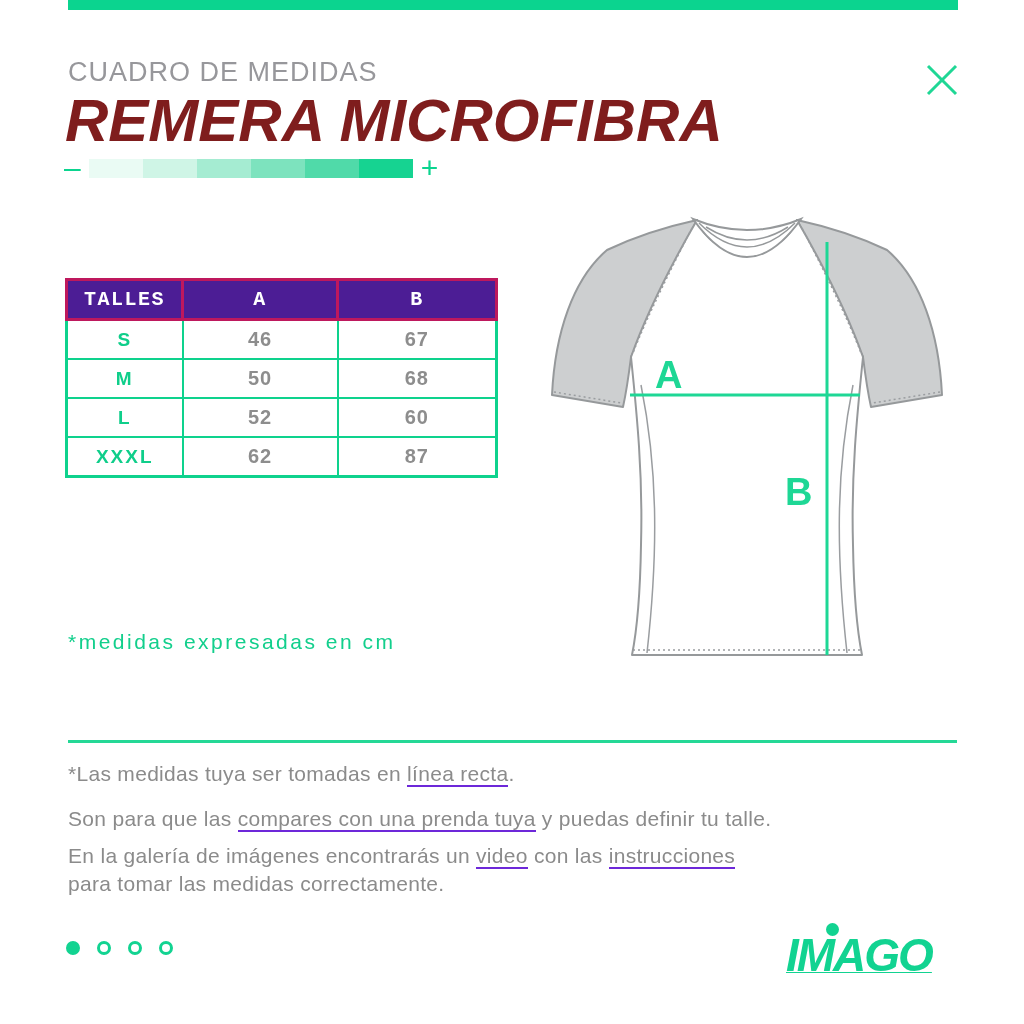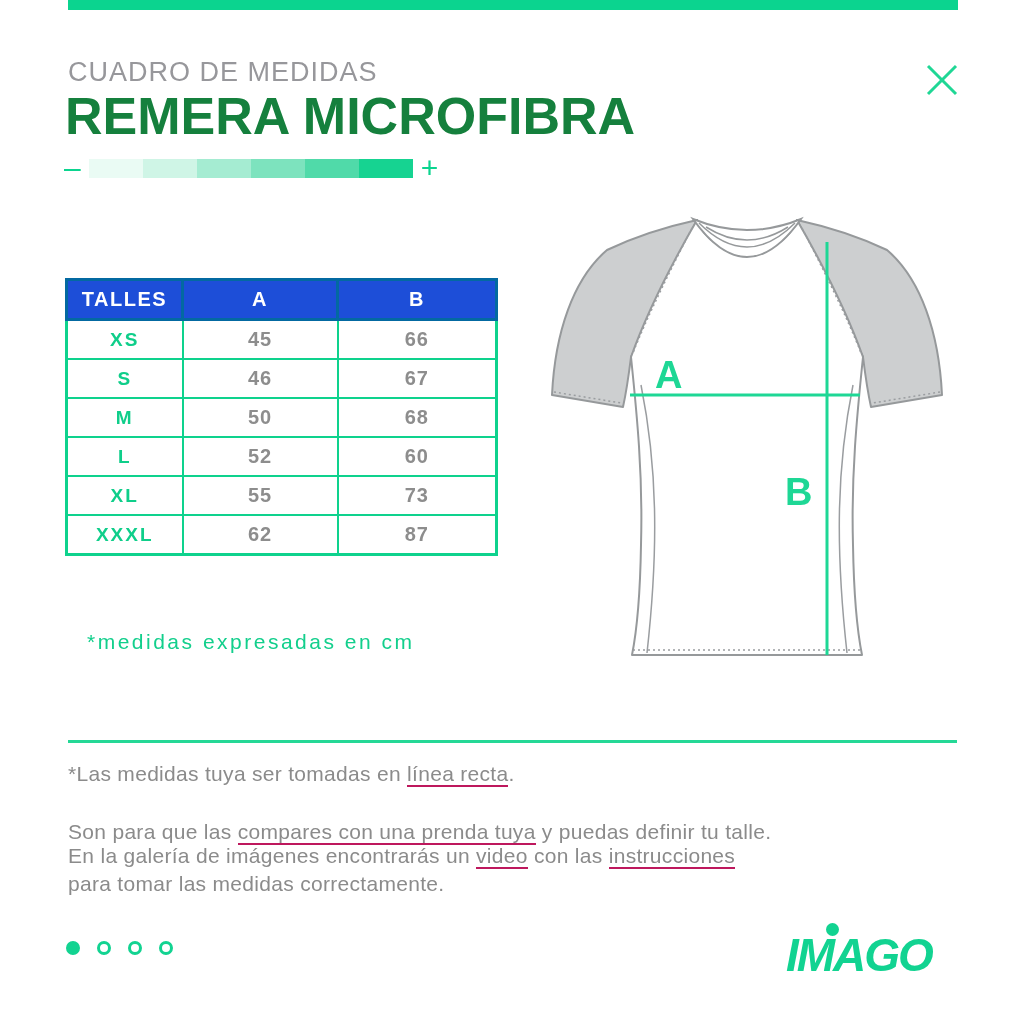--- a/index.html
+++ b/index.html
@@ -3,64 +3,64 @@
 <meta charset="utf-8">
 <style>
   html,body{margin:0;padding:0;background:#fff;}
   .page{position:relative;width:1024px;height:1024px;background:#ffffff;overflow:hidden;
         font-family:"Liberation Sans", sans-serif;}
 
   .top-bar{position:absolute;left:68px;top:0;width:890px;height:10px;background:#0bd48f;}
 
   .kicker{position:absolute;left:68px;top:57px;font-size:27px;letter-spacing:1px;
           color:#97979b;font-weight:400;}
-  .title{position:absolute;left:65px;top:86px;font-size:52px;font-weight:800;
-         letter-spacing:0;color:#15803d;}
+  .title{position:absolute;left:65px;top:86px;font-size:60px;font-weight:800;
+         letter-spacing:0;color:#7f1d1d;font-style:italic;}
 
   .close-btn{position:absolute;left:920px;top:58px;width:44px;height:44px;cursor:pointer;
              display:flex;align-items:center;justify-content:center;}
 
   
   .scale{position:absolute;left:64px;top:150px;height:36px;display:flex;align-items:center;}
   .scale .sign{color:#0bd48f;font-size:30px;font-weight:500;line-height:36px;}
   .scale .minus{margin-right:8px;}
   .scale .plus{margin-left:8px;}
   .swatches{display:flex;height:19px;}
   .swatch{width:54px;height:19px;}
 
   
   table.sizes{position:absolute;left:65px;top:278px;width:430px;border-collapse:collapse;
               table-layout:fixed;}
   table.sizes col.c0{width:116px;} table.sizes col.c1{width:155px;} table.sizes col.c2{width:159px;}
-  table.sizes th{background:#1d4ed8;color:#ffffff;font-size:20px;font-weight:700;
-                 letter-spacing:1.5px;height:35px;border:3px solid #0369a1;}
+  table.sizes th{background:#4c1d95;color:#ffffff;font-size:20px;font-weight:700;
+                 letter-spacing:1.5px;height:35px;border:3px solid #be185d;font-family:Liberation Mono, monospace;}
   table.sizes td{background:#ffffff;height:35px;border:2px solid #0ed28d;text-align:center;
                  font-weight:700;}
   table.sizes td.size{color:#0fce8a;font-size:19px;letter-spacing:2px;}
   table.sizes td.val{color:#8d8d8d;font-size:20px;letter-spacing:1px;}
   table.sizes{border:3px solid #0ed28d;}
 
-  .cm-note{position:absolute;left:87px;top:630px;font-size:21px;letter-spacing:2.5px;
+  .cm-note{position:absolute;left:68px;top:630px;font-size:21px;letter-spacing:2.5px;
            color:#12cf8c;font-weight:500;}
 
   .shirt{position:absolute;left:533px;top:195px;width:460px;height:495px;}
 
   .divider{position:absolute;left:68px;top:740px;width:889px;height:3px;background:#25d896;}
 
   .note{position:absolute;left:68px;color:#8b8b8b;font-size:21px;letter-spacing:0.3px;
         white-space:nowrap;line-height:28px;}
-  .note .u{border-bottom:2px solid #be185d;padding-bottom:0px;}
-  .n1{top:760px;} .n2{top:805px;margin-top:13px;} .n3{top:842px;}
+  .note .u{border-bottom:2px solid #6d28d9;padding-bottom:0px;}
+  .n1{top:760px;} .n2{top:805px;} .n3{top:842px;}
 
   .dots{position:absolute;left:66px;top:941px;display:flex;align-items:center;gap:17px;}
   .dot{width:14px;height:14px;border-radius:50%;box-sizing:border-box;
        border:3px solid #12d391;background:transparent;cursor:pointer;}
   .dot.active{background:#12d391;border-color:#12d391;}
 
-  .logo{position:absolute;left:786px;top:925px;width:190px;height:60px;color:#12d391;}
+  .logo{position:absolute;left:786px;top:925px;width:190px;height:60px;color:#12d391;text-decoration:underline;}
   .logo .word{font-size:46px;font-weight:900;font-style:italic;letter-spacing:-2px;
               line-height:60px;}
   .logo .ldot{position:absolute;left:40px;top:-2px;width:13px;height:13px;border-radius:50%;
               background:#12d391;}
 </style>
 </head>
 <body>
 
 <div class="page">
 
@@ -97,43 +97,33 @@
       </colgroup>
     <thead>
       <tr>
         <th>TALLES</th>
         <th>A</th>
         <th>B</th>
       </tr>
     </thead>
     <tbody>
       <tr>
-        <td class="size">XS</td>
-        <td class="val">45</td>
-        <td class="val">66</td>
-      </tr>
-      <tr>
         <td class="size">S</td>
         <td class="val">46</td>
         <td class="val">67</td>
       </tr>
       <tr>
         <td class="size">M</td>
         <td class="val">50</td>
         <td class="val">68</td>
       </tr>
       <tr>
         <td class="size">L</td>
         <td class="val">52</td>
         <td class="val">60</td>
-      </tr>
-      <tr>
-        <td class="size">XL</td>
-        <td class="val">55</td>
-        <td class="val">73</td>
       </tr>
       <tr>
         <td class="size">XXXL</td>
         <td class="val">62</td>
         <td class="val">87</td>
       </tr>
     </tbody>
   </table>
 
   <div class="cm-note">*medidas expresadas en cm</div>

